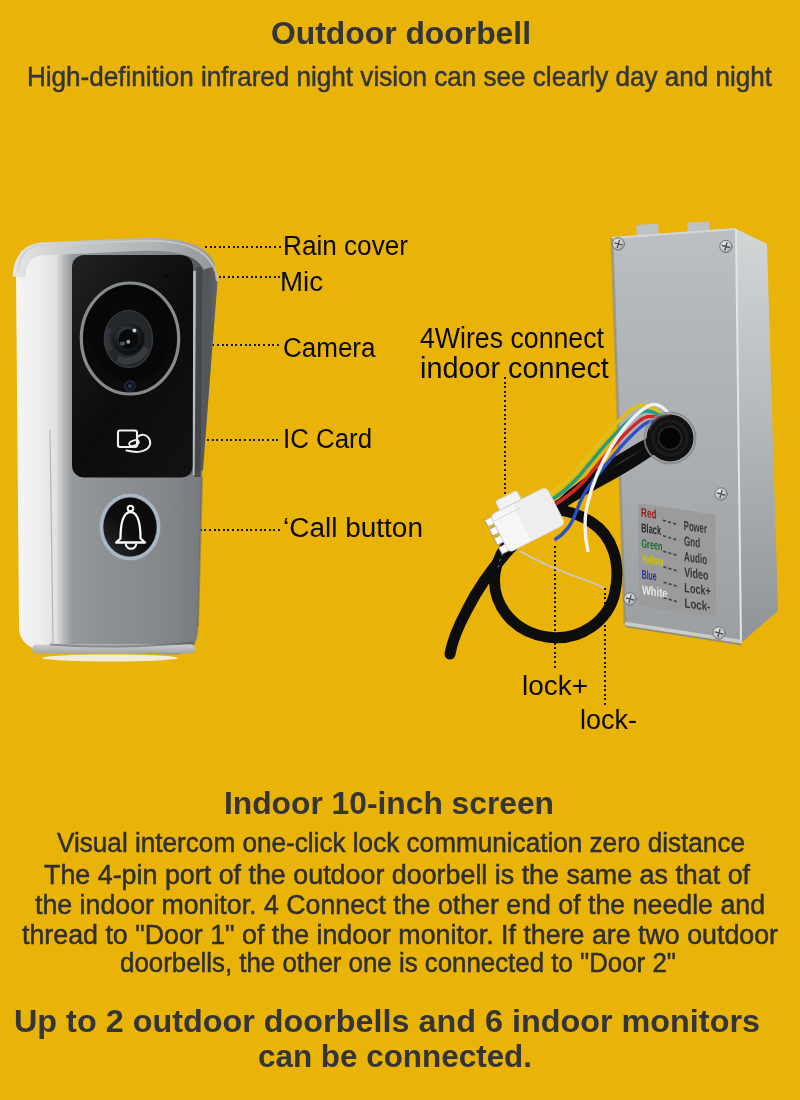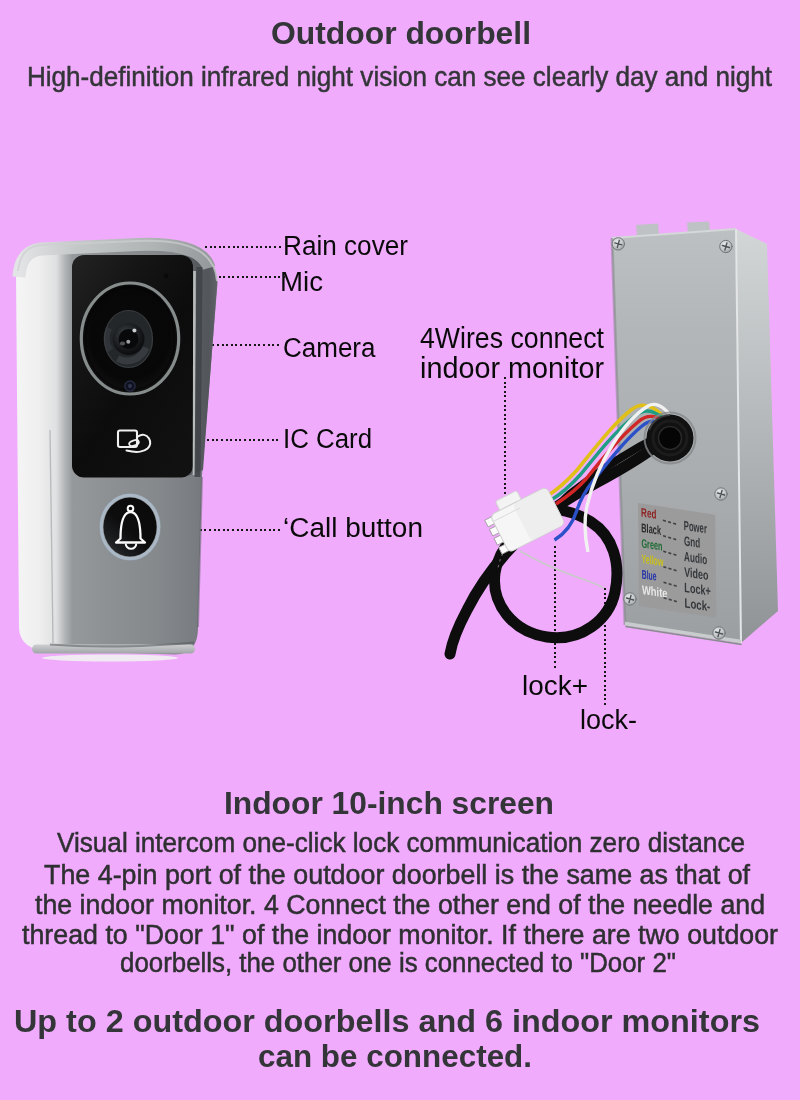--- a/index.html
+++ b/index.html
@@ -1,36 +1,36 @@
 <!DOCTYPE html>
 <html><head>
 <meta charset="utf-8">
 <style>
   html,body{margin:0;padding:0;}
-  #page{position:relative;width:800px;height:1100px;background:#f0abfc;overflow:hidden;
+  #page{position:relative;width:800px;height:1100px;background:#eab308;overflow:hidden;
         font-family:"Liberation Sans", sans-serif;}
   .t{position:absolute;white-space:nowrap;line-height:1;transform-origin:0 0;}
   .hl{position:absolute;height:2px;background:repeating-linear-gradient(90deg,#161616 0,#161616 2px,transparent 2px,transparent 4.6px);}
   .vl{position:absolute;width:2px;background:repeating-linear-gradient(180deg,#161616 0,#161616 2px,transparent 2px,transparent 4.6px);}
 </style>
 </head>
 <body>
 <div id="page">
 
   <div class="t" id="t1" style="left:271px;top:17.5px;font-size:31px;font-weight:700;color:#333538;transform:scaleX(1.0271);">Outdoor doorbell</div>
   <div class="t" id="t2" style="left:27px;top:63.3px;font-size:28px;font-weight:400;color:#333538;-webkit-text-stroke:.5px #333538;transform:scaleX(0.9312);">High-definition infrared night vision can see clearly day and night</div>
 
   <div class="t" id="l1" style="left:283px;top:232.6px;font-size:27px;color:#0a0a0a;transform:scaleX(0.9685);">Rain cover</div>
   <div class="t" id="l2" style="left:280px;top:268.6px;font-size:27px;color:#0a0a0a;transform:scaleX(1.0238);">Mic</div>
   <div class="t" id="l3" style="left:283px;top:334.6px;font-size:27px;color:#0a0a0a;transform:scaleX(0.9632);">Camera</div>
   <div class="t" id="l4" style="left:283px;top:425.9px;font-size:27px;color:#0a0a0a;transform:scaleX(0.9567);">IC Card</div>
   <div class="t" id="l5" style="left:283px;top:514.6px;font-size:27px;color:#0a0a0a;transform:scaleX(1.0363);">‘Call button</div>
 
   <div class="t" id="r1" style="left:420px;top:324.2px;font-size:29px;color:#0a0a0a;transform:scaleX(0.9206);">4Wires connect</div>
-  <div class="t" id="r2" style="left:420px;top:354.2px;font-size:29px;color:#0a0a0a;transform:scaleX(0.9926);">indoor monitor</div>
+  <div class="t" id="r2" style="left:420px;top:354.2px;font-size:29px;color:#0a0a0a;transform:scaleX(0.9926);">indoor connect</div>
   <div class="t" id="lk1" style="left:522px;top:672.6px;font-size:27px;color:#0a0a0a;transform:scaleX(1.0345);">lock+</div>
   <div class="t" id="lk2" style="left:580px;top:706.8px;font-size:27px;color:#0a0a0a;transform:scaleX(0.9997);">lock-</div>
 
   <div class="t" id="b1" style="left:224px;top:787.7px;font-size:31px;font-weight:700;color:#333538;transform:scaleX(1.0244);">Indoor 10-inch screen</div>
   <div class="t" id="b2" style="left:57px;top:830.1px;font-size:27px;color:#2e2f31;-webkit-text-stroke:.5px #2e2f31;transform:scaleX(0.9679);">Visual intercom one-click lock communication zero distance</div>
   <div class="t" id="p1" style="left:44px;top:862.1px;font-size:27px;color:#2e2f31;-webkit-text-stroke:.5px #2e2f31;transform:scaleX(0.9945);">The 4-pin port of the outdoor doorbell is the same as that of</div>
   <div class="t" id="p2" style="left:35px;top:892.1px;font-size:27px;color:#2e2f31;-webkit-text-stroke:.5px #2e2f31;transform:scaleX(0.9905);">the indoor monitor. 4 Connect the other end of the needle and</div>
   <div class="t" id="p3" style="left:22px;top:922.1px;font-size:27px;color:#2e2f31;-webkit-text-stroke:.5px #2e2f31;transform:scaleX(0.9920);">thread to "Door 1" of the indoor monitor. If there are two outdoor</div>
   <div class="t" id="p4" style="left:120px;top:950.1px;font-size:27px;color:#2e2f31;-webkit-text-stroke:.5px #2e2f31;transform:scaleX(0.9577);">doorbells, the other one is connected to "Door 2"</div>
   <div class="t" id="b3" style="left:14px;top:1006.2px;font-size:30.5px;font-weight:700;color:#333538;transform:scaleX(1.0609);">Up to 2 outdoor doorbells and 6 indoor monitors</div>

